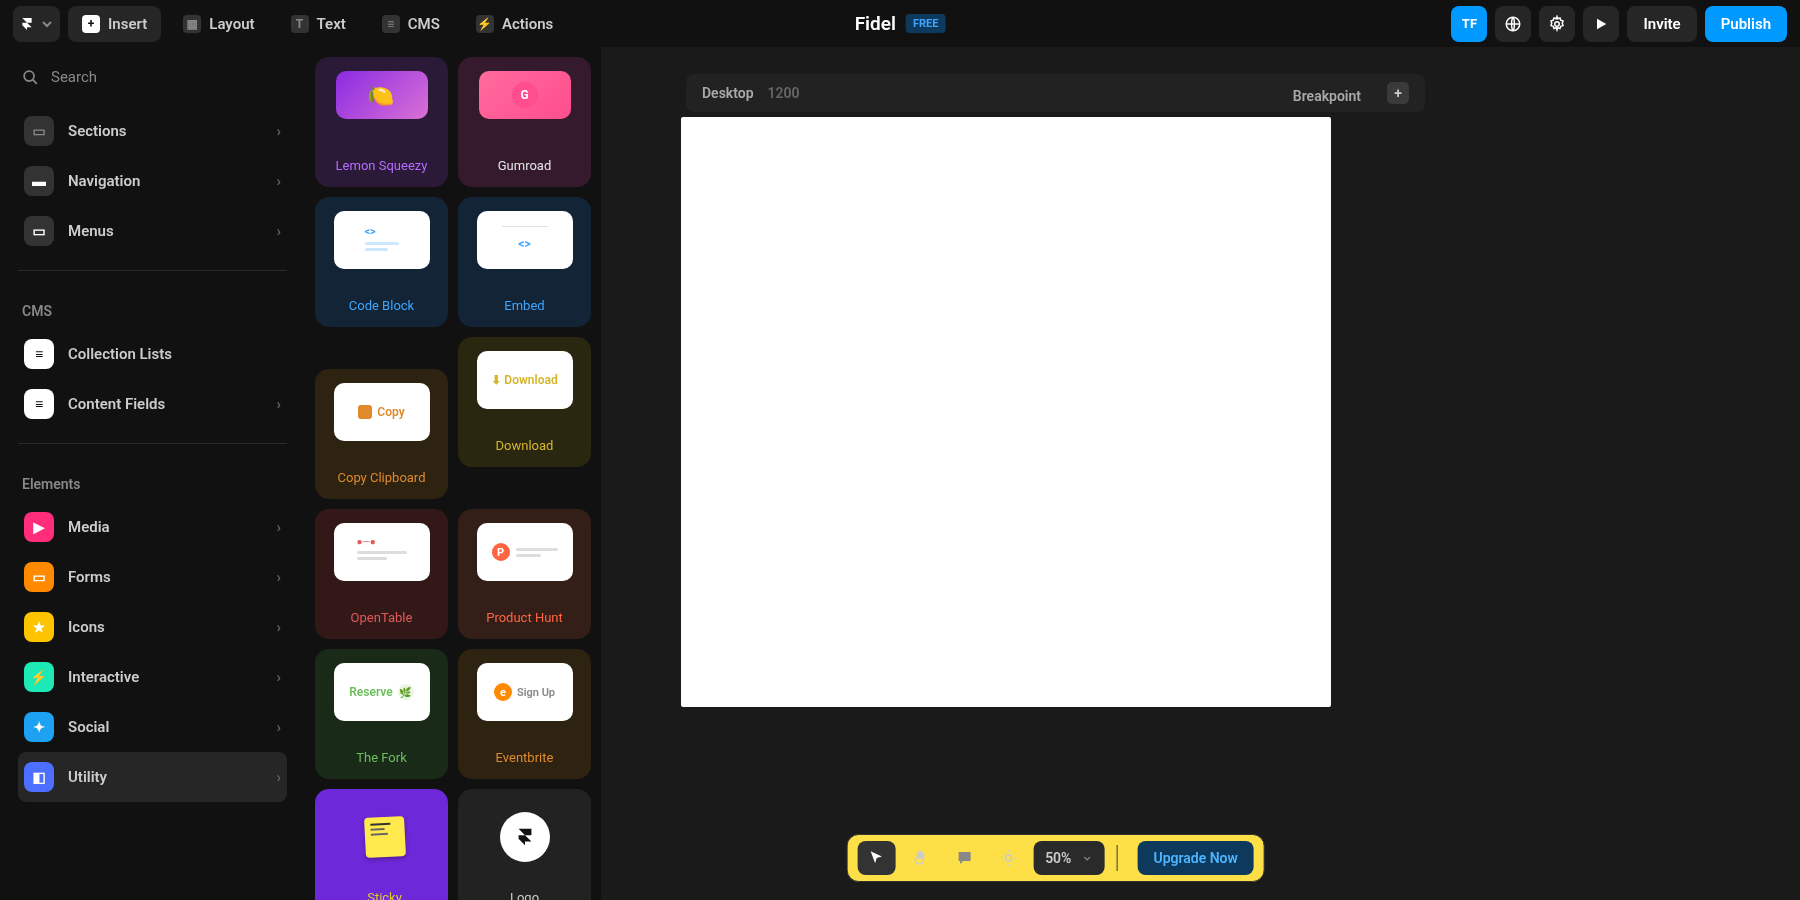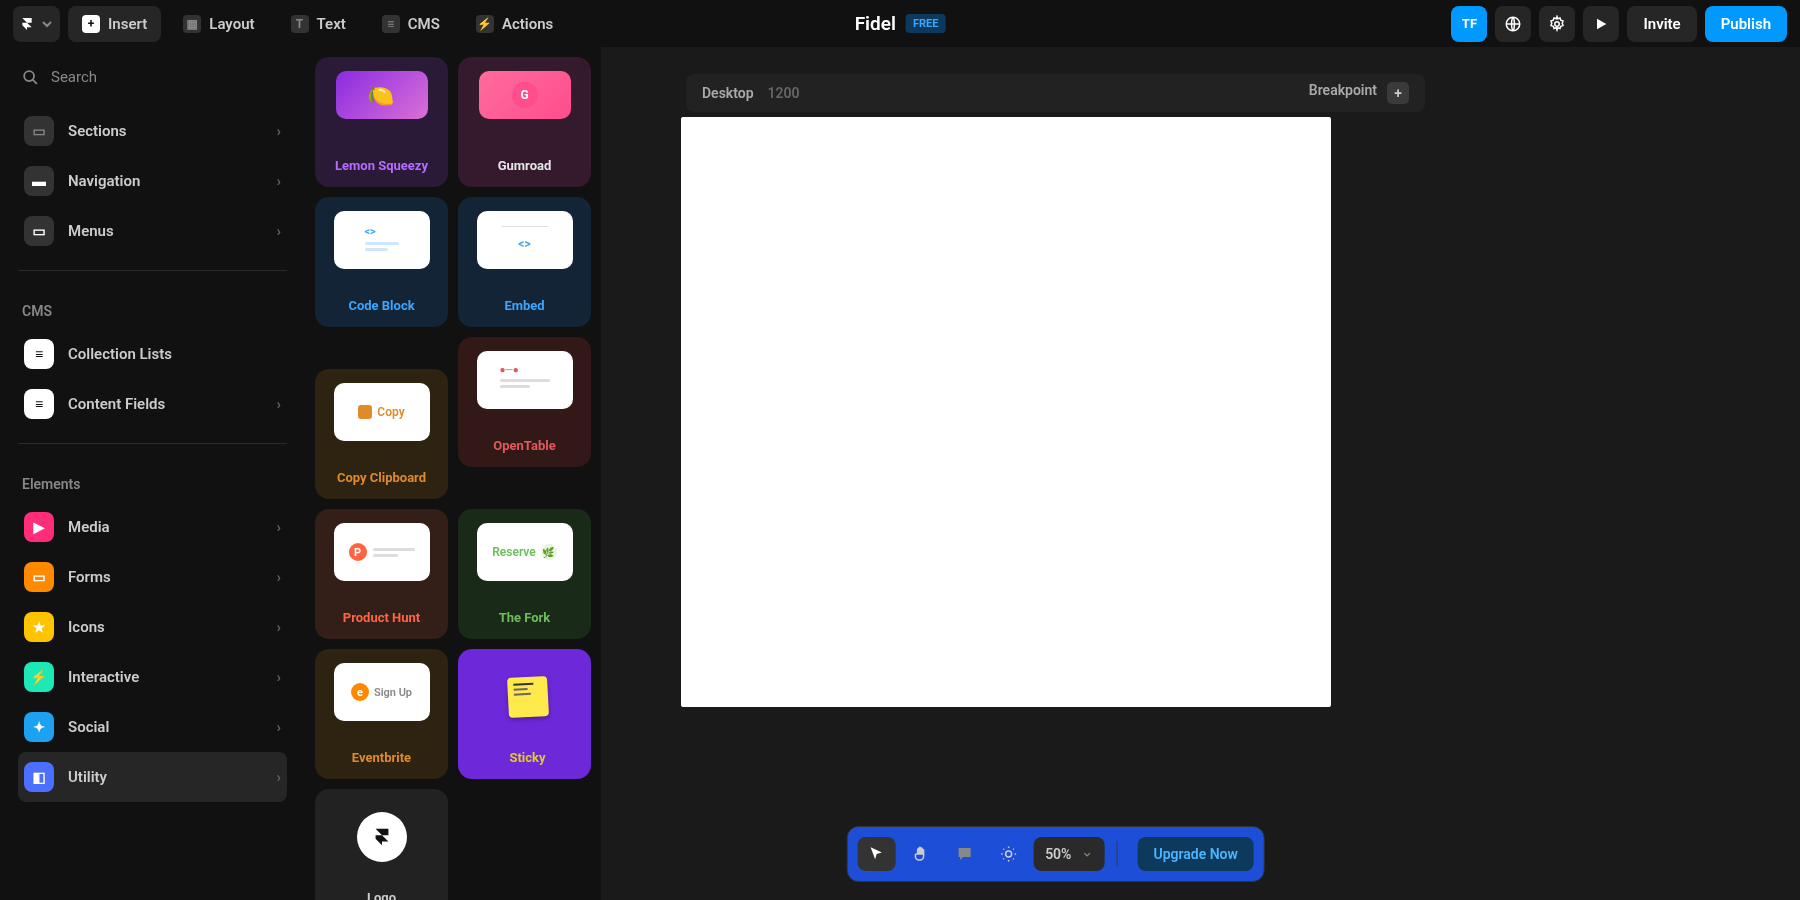--- a/index.html
+++ b/index.html
@@ -23,27 +23,27 @@
 .search-row{display:flex;align-items:center;gap:12px;padding:8px 4px;color:#888;font-size:15px;margin-bottom:12px}
 .side-item{display:flex;align-items:center;gap:14px;padding:10px 6px;border-radius:8px;cursor:pointer;font-size:15px;color:#ccc;font-weight:600}
 .side-item.active{background:#262626}
 .side-item .icon-box{width:30px;height:30px;border-radius:8px;display:flex;align-items:center;justify-content:center;font-size:14px;flex-shrink:0}
 .side-item .chev{margin-left:auto;color:#666}
 .side-group-title{font-size:14px;color:#888;font-weight:600;padding:18px 4px 10px}
 .side-divider{height:1px;background:#2a2a2a;margin:14px 0}
 .panel{width:296px;background:#111;padding:10px;display:grid;grid-template-columns:1fr 1fr;gap:10px;overflow-y:auto;align-content:start}
 .card{border-radius:14px;padding:14px 10px;display:flex;flex-direction:column;align-items:center;cursor:pointer;height:130px;justify-content:space-between}
 .card .thumb{width:96px;height:58px;border-radius:10px;display:flex;align-items:center;justify-content:center;font-size:12px;font-weight:600}
-.card .lbl{font-size:13px;font-weight:700}
+.card .lbl{font-size:13px;font-weight:400}
 .canvas{flex:1;background:#1a1a1a;position:relative;overflow:hidden}
 .bp-bar{position:absolute;top:27px;left:85px;right:85px;height:38px;background:#222;border-radius:8px;display:flex;align-items:center;padding:0 16px;color:#888;font-size:14px;font-weight:600}
-.bp-bar .r{margin-left:auto;display:flex;align-items:flex-start;gap:10px}
+.bp-bar .r{margin-left:auto;display:flex;align-items:flex-end;gap:26px}
 .bp-bar .plus{width:22px;height:22px;background:#3a3a3a;border-radius:5px;display:flex;align-items:center;justify-content:center;color:#ccc;cursor:pointer}
 .artboard{position:absolute;top:70px;left:80px;width:650px;height:590px;background:#fff;border-radius:2px}
-.bottom-bar{position:absolute;bottom:18px;left:50%;transform:translateX(-50%);height:56px;background:#1d4ed8;border:1px solid #333;border-radius:12px;display:flex;align-items:center;padding:0 10px;gap:6px}
+.bottom-bar{position:absolute;bottom:18px;left:50%;transform:translateX(-50%);height:48px;background:#fde047;border:1px solid #333;border-radius:12px;display:flex;align-items:center;padding:0 10px;gap:6px}
 .bb-btn{width:38px;height:34px;display:flex;align-items:center;justify-content:center;border-radius:8px;cursor:pointer;color:#ccc}
 .bb-btn.active{background:#333}
 .zoom{height:34px;background:#2a2a2a;border-radius:8px;padding:0 12px;display:flex;align-items:center;gap:10px;font-size:14px;font-weight:600;color:#ccc;cursor:pointer}
 .upgrade{height:34px;padding:0 16px;background:#0d3a5c;color:#4db5ff;border:none;border-radius:8px;font-weight:600;font-size:14px;cursor:pointer;margin-left:8px}
 .vdiv{width:1px;height:26px;background:#3a3a3a;margin:0 6px}
 .rpanel{width:290px;background:#1a1a1a}
 svg{display:block}
 ::-webkit-scrollbar{width:0}
 </style>
 </head>
@@ -213,20 +213,26 @@
           </div>
         </div>
         <div class="lbl" style="color: rgb(62, 166, 255);">Embed</div>
       </div>
       <div class="card" style="background: rgb(46, 34, 16); margin-top: 32px;">
         <div class="thumb" style="background: rgb(255, 255, 255);">
           <span style="color:#e08a2c;display:flex;align-items:center;gap:5px"><span style="width:14px;height:14px;background:#e08a2c;border-radius:3px"></span>Copy</span>
         </div>
         <div class="lbl" style="color: rgb(224, 138, 44);">Copy Clipboard</div>
       </div>
+      <div class="card" style="background: rgb(42, 39, 16);">
+        <div class="thumb" style="background: rgb(255, 255, 255);">
+          <span style="color:#d6b52c;display:flex;align-items:center;gap:5px">⬇ Download</span>
+        </div>
+        <div class="lbl" style="color: rgb(214, 181, 44);">Download</div>
+      </div>
       <div class="card" style="background: rgb(51, 24, 24);">
         <div class="thumb" style="background: rgb(255, 255, 255);">
           <div style="width:60px;height:42px;background:#fff;border-radius:6px;padding:5px">
             <div style="color:#e05a5a;font-size:10px">●─●</div>
             <div style="height:3px;background:#ddd;margin-top:4px;border-radius:2px"></div>
             <div style="height:3px;background:#ddd;margin-top:3px;border-radius:2px;width:60%"></div>
           </div>
         </div>
         <div class="lbl" style="color: rgb(224, 90, 90);">OpenTable</div>
       </div>

